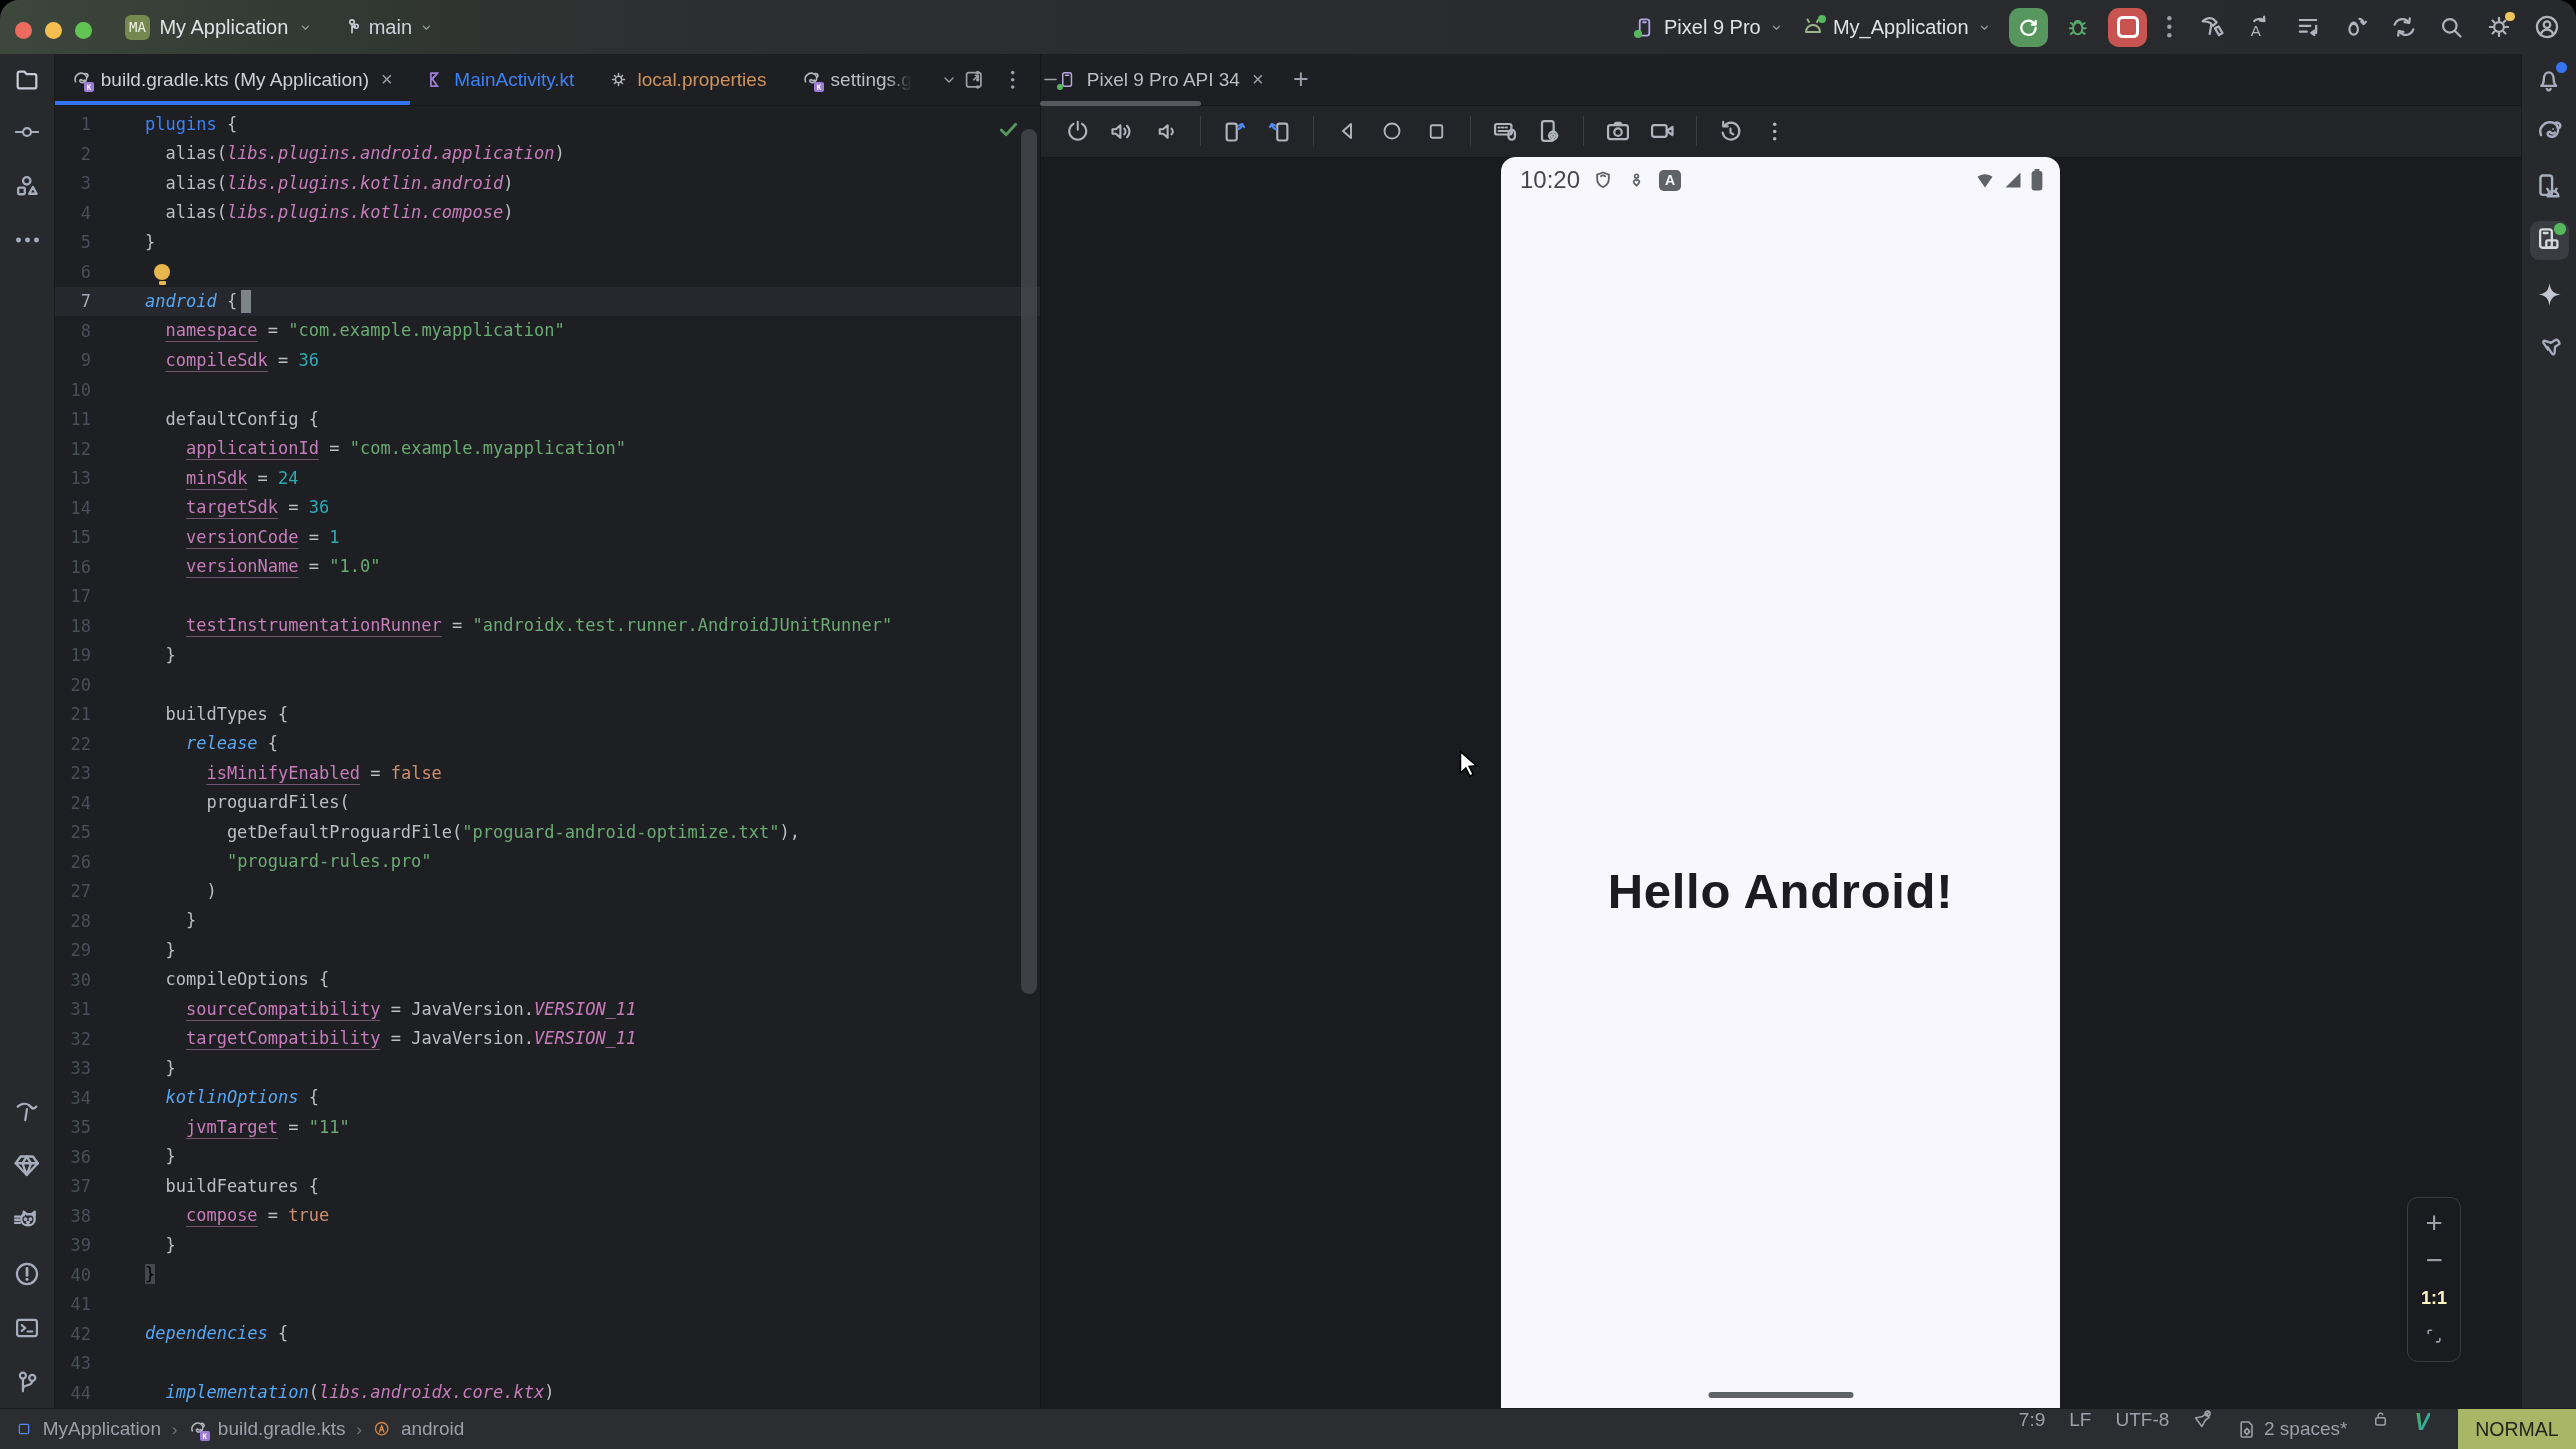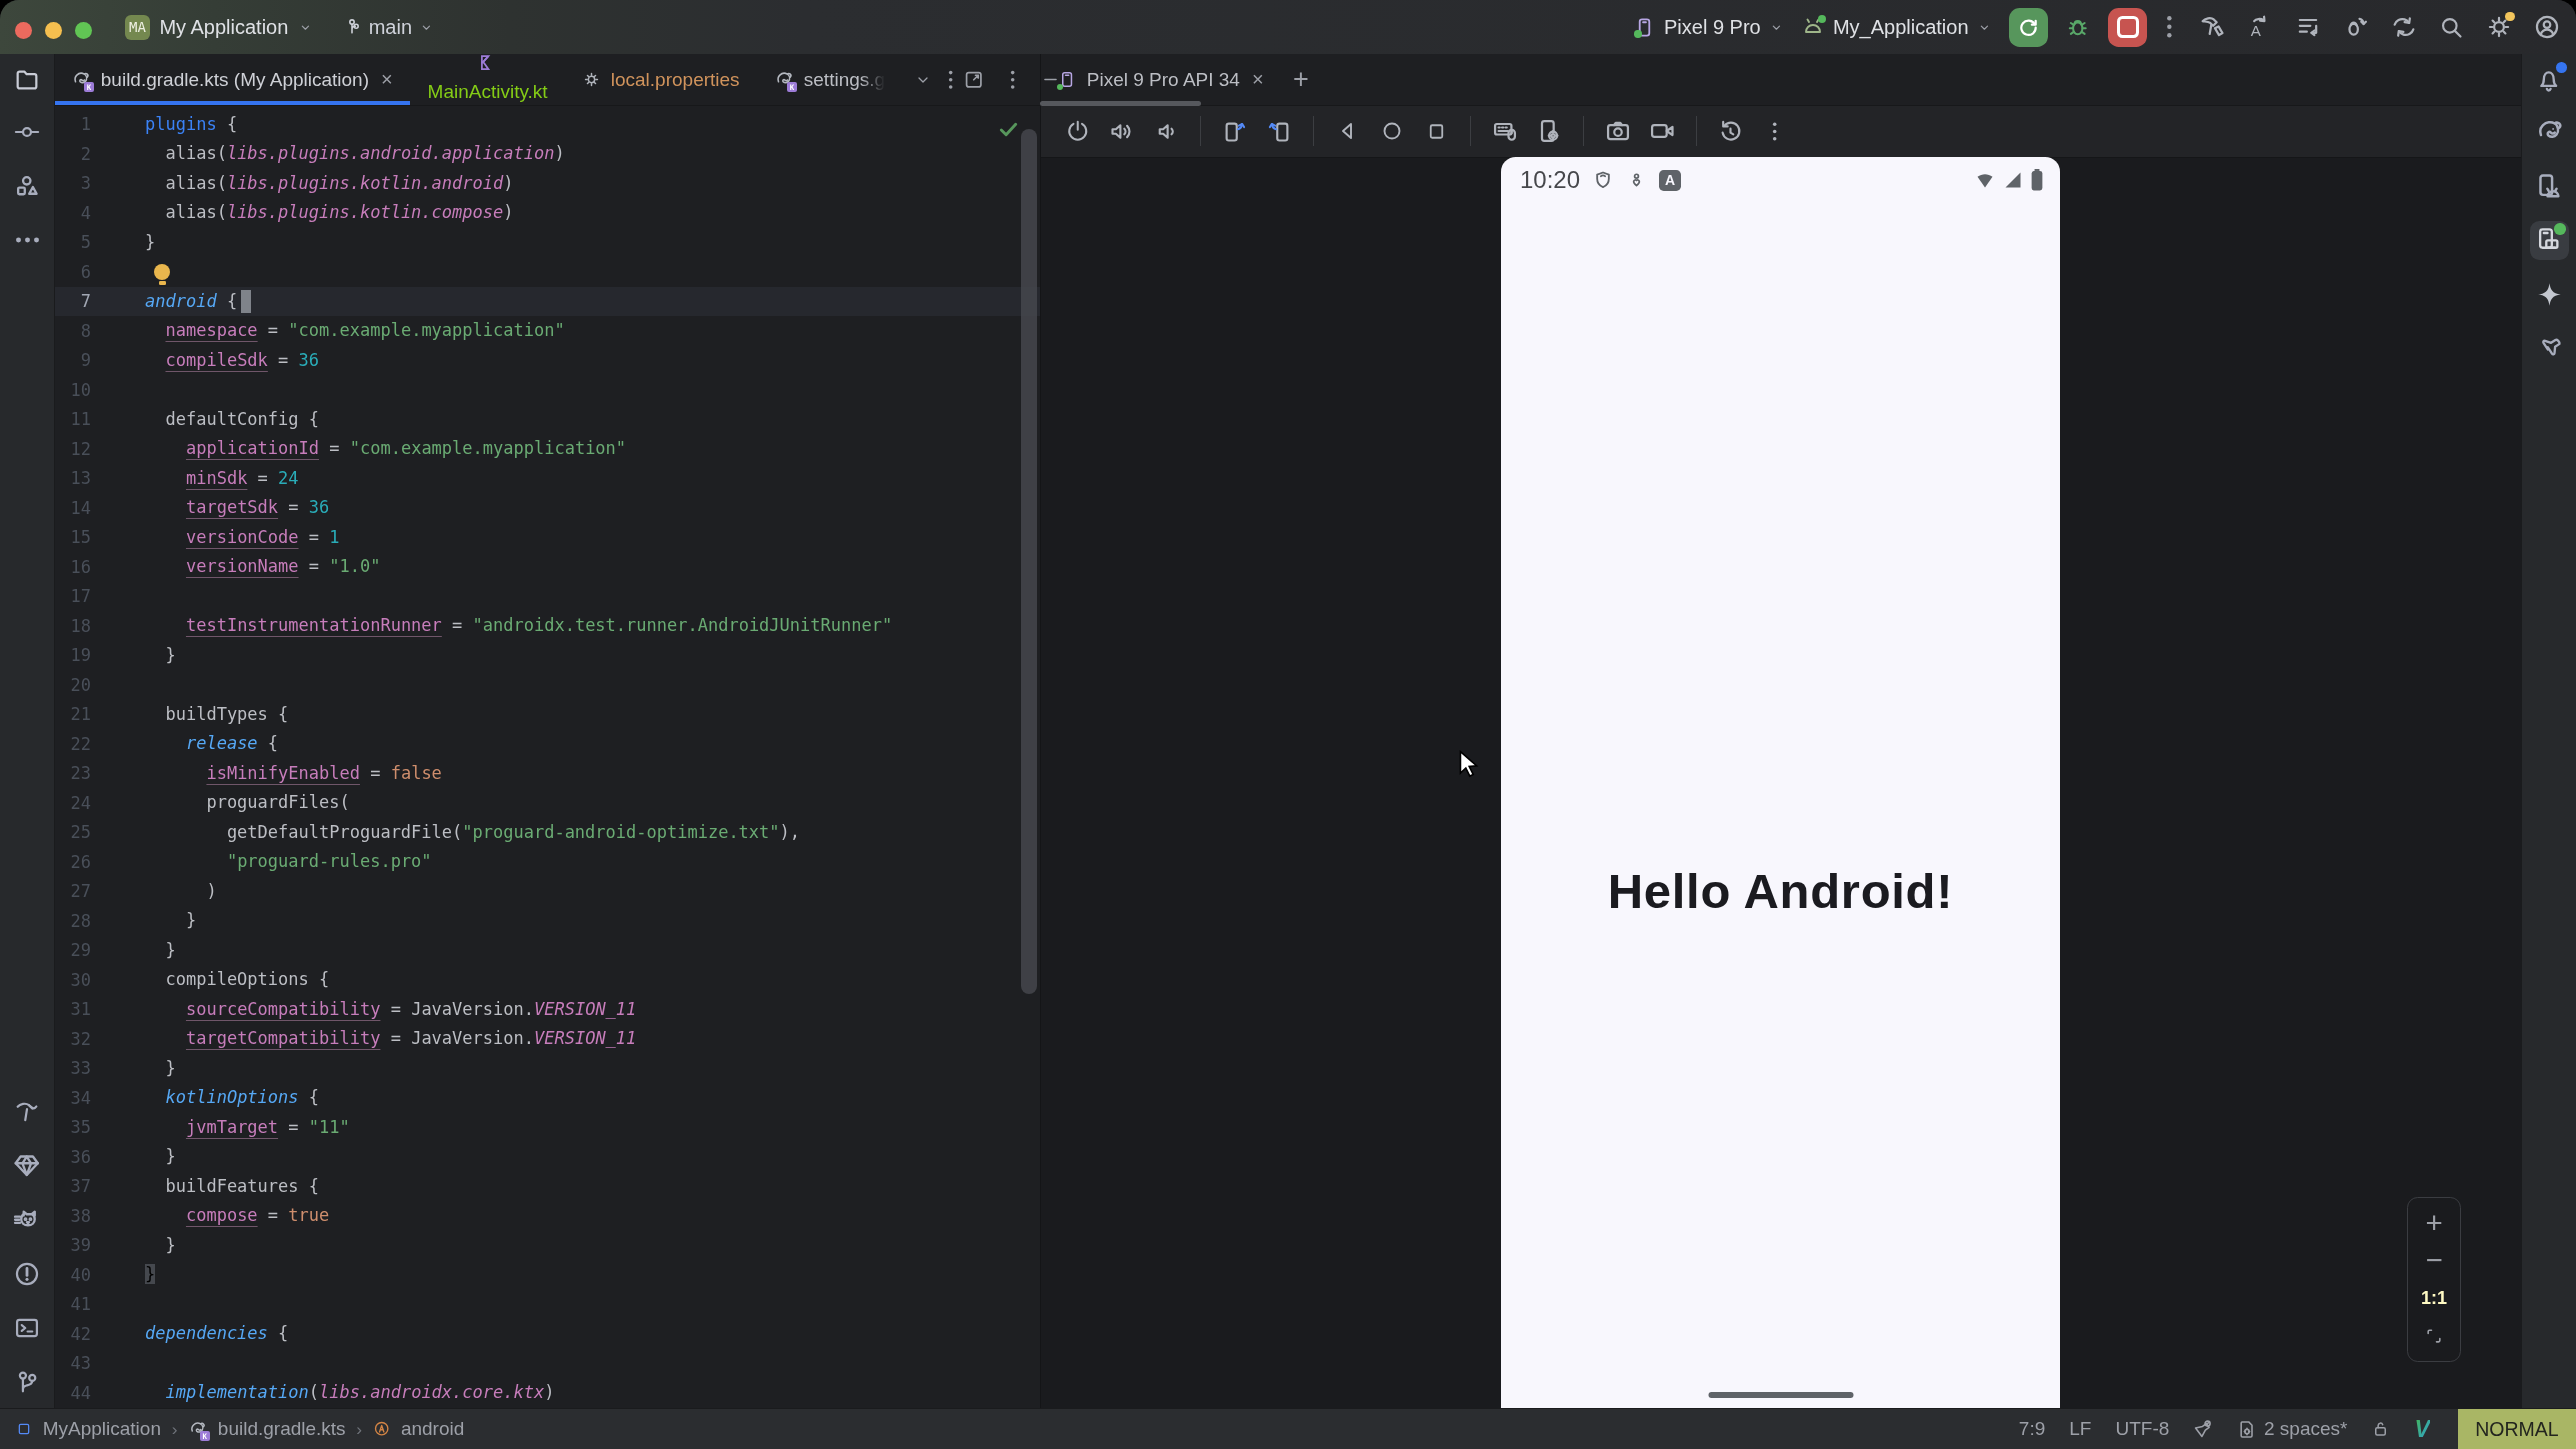--- a/index.html
+++ b/index.html
@@ -67,21 +67,21 @@
   .abox{width:21.5px;height:21.5px;border-radius:4.7px;background:#5f6368;color:#f8f7fd;font-size:14px;font-weight:bold;display:flex;align-items:center;justify-content:center;}
   .hello{position:absolute;left:0;right:0;top:706px;text-align:center;font-size:49px;font-weight:800;color:#1b1b20;letter-spacing:0.7px;}
   .handle{position:absolute;left:50%;transform:translateX(-50%);bottom:10.7px;width:145px;height:6px;border-radius:3.4px;background:#5f6368;}
   .zoomctl{position:absolute;right:62px;bottom:47px;width:52px;border:1.3px solid #3b3d42;border-radius:10.7px;display:flex;flex-direction:column;align-items:center;gap:17.4px;padding:14.8px 0;color:#9da0a8;}
   .zoom11{font-size:18px;font-weight:bold;color:#fef9c3;}
   .cursor{position:absolute;left:414px;top:644px;z-index:9;}
   
   .statusbar{position:absolute;left:0;bottom:0;right:0;height:40px;background:#2b2d30;border-top:0.7px solid #1a1b1d;display:flex;align-items:center;justify-content:space-between;padding:0 0 0 16px;z-index:5;}
   .crumbs{display:flex;align-items:center;gap:10.7px;color:#9da0a8;font-size:19px;}
   .crumb-sep{color:#6f737a;font-size:17.4px;}
-  .sright{display:flex;align-items:center;gap:24px;color:#9da0a8;font-size:19px;height:100%;}
+  .sright{display:flex;gap:24px;color:#9da0a8;font-size:19px;height:100%;}
   .vim-v{font-weight:bold;font-style:italic;font-size:23px;background:linear-gradient(120deg,#43b74c,#2f9fe0);-webkit-background-clip:text;background-clip:text;color:transparent;}
   .mode-badge{height:40px;display:flex;align-items:center;background:#a9b665;color:#23251f;font-size:19.5px;padding:0 17.4px;margin-left:4px;}
   .modbadge-wrap{display:flex;align-items:center;height:100%;}
   .mini{display:inline-flex;align-items:center;justify-content:center;position:relative;}
   .kbadge{position:absolute;right:-2.7px;bottom:-2.7px;width:10px;height:10px;border-radius:2px;background:#9d7cd8;color:#fff;font-size:7.4px;font-weight:bold;display:flex;align-items:center;justify-content:center;font-family:"DejaVu Sans Mono",monospace;}
   svg.ic{stroke:currentColor;fill:none;stroke-width:1.9;stroke-linecap:round;stroke-linejoin:round;}
   svg.fill{fill:currentColor;stroke:none;}
 </style>
 </head>
 <body>
@@ -346,21 +346,21 @@
         <svg class="ic" width="20" height="20" viewBox="0 0 24 24">
             <path d="M19.5 8.5c1-1 1-2.5 0-3.5s-2.5-1-3.3-.2c2.6 2.4 3.3 6.2 1.3 8.7-1.8 2.2-4.6 2.2-6.3.8-.8-.7-.8-1.8-.1-2.4.6-.5 1.4-.4 2 .2.9 1 2.3.9 3-.1"></path>
             <path d="M16 5c-2.7-1.6-6.5-1.3-9 1.2-2.1 2.1-2.6 5-1.6 7.8"></path>
           </svg>
         <span class="kbadge">K</span>
       </span>
       <span>build.gradle.kts (My Application)</span>
       <span class="tab-close">×</span>
       <span class="underline"></span>
     </div>
-    <div class="tab" style="color:#84cc16;flex-direction:column;">
+    <div class="tab" style="color:#3b82f6;">
       <svg class="fill" width="17.4" height="17.4" viewBox="0 0 24 24">
           <path d="M4 3h9l-7 8 7 10H4z" fill="none" stroke="#9d7cd8" stroke-width="2.4"></path>
           <path d="M13 3L4 12.5" stroke="#9d7cd8" stroke-width="2.4"></path>
         </svg>
       <span>MainActivity.kt</span>
     </div>
     <div class="tab" style="color:#d0935c;">
       <svg class="ic" width="19" height="19" viewBox="0 0 24 24" style="color:#b0b4bc;">
           <circle cx="12" cy="12" r="4"></circle>
           <path d="M12 4.5v2M12 17.5v2M4.5 12h2M17.5 12h2M6.9 6.9l1.4 1.4M15.7 15.7l1.4 1.4M17.1 6.9l-1.4 1.4M8.3 15.7l-1.4 1.4"></path>

